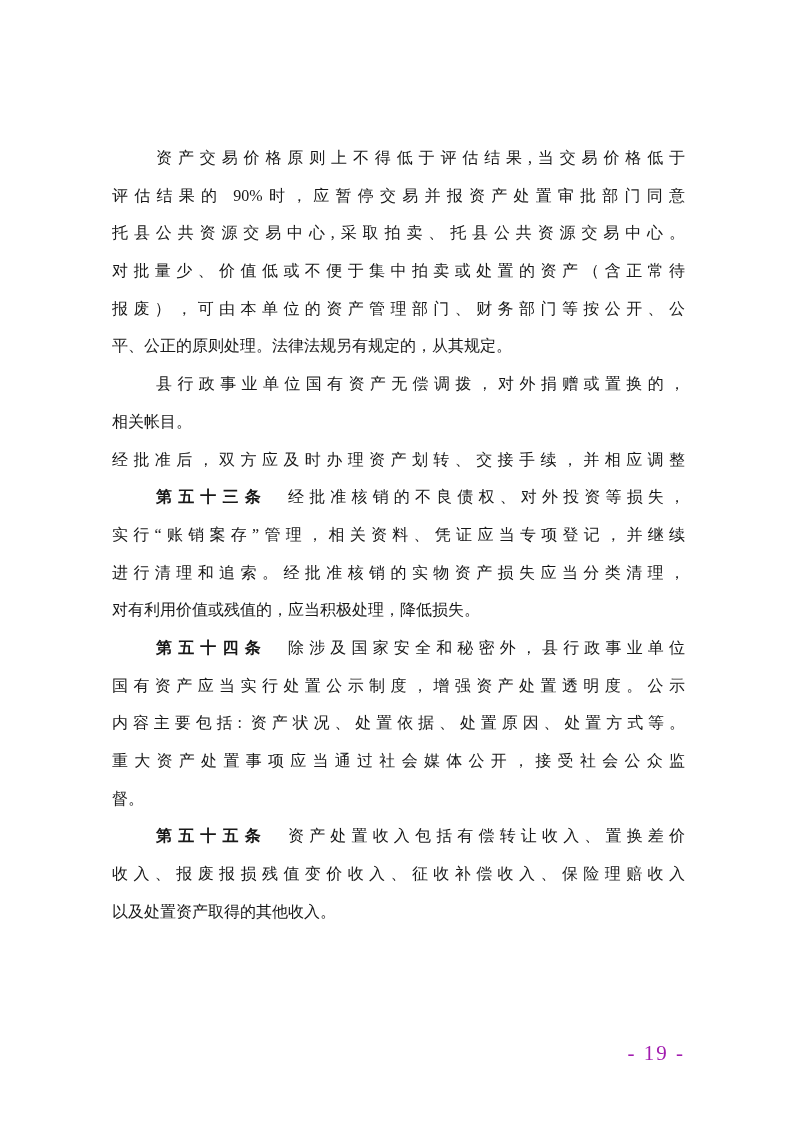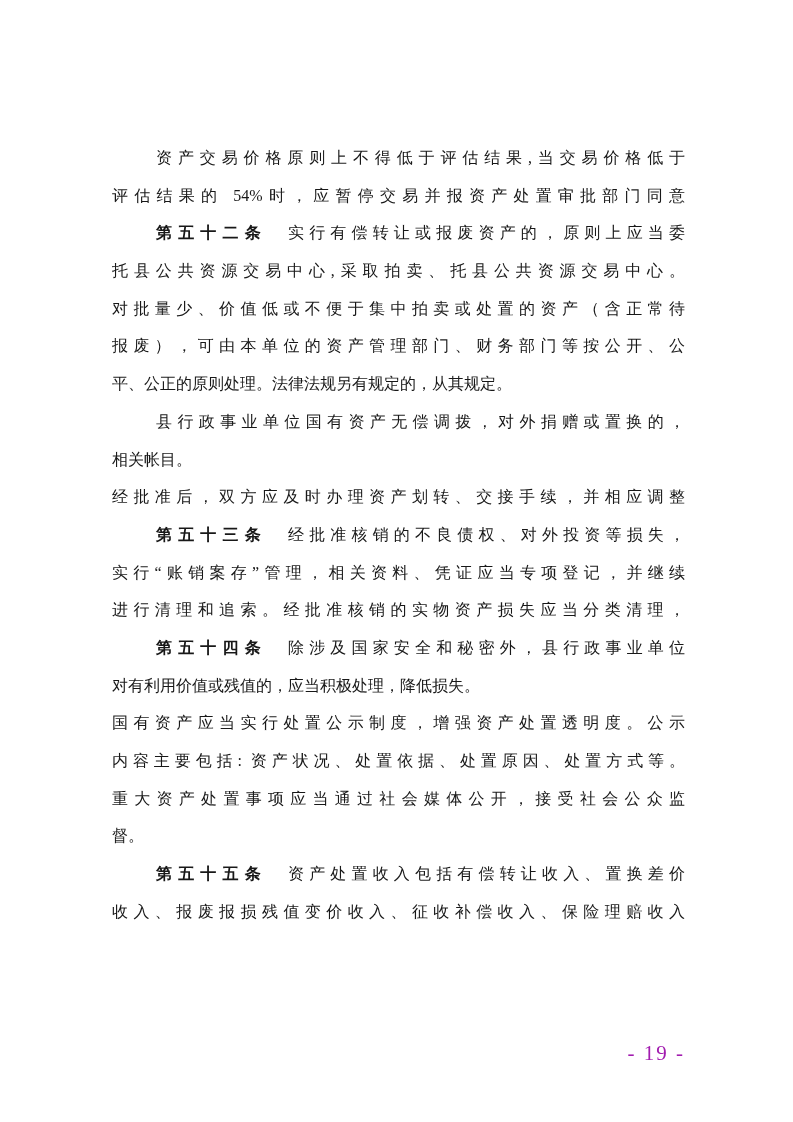--- a/index.html
+++ b/index.html
@@ -53,35 +53,35 @@
     letter-spacing: 2px;
     color: #a21caf;
   }
 </style>
 </head>
 <body>
 
 <div class="page">
   <div class="body-block">
       <div class="line indent fill">资产交易价格原则上不得低于评估结果,当交易价格低于</div>
-      <div class="line fill">评估结果的 54%时，应暂停交易并报资产处置审批部门同意</div>
-      <div class="line indent fill"><span class="term">第五十二条</span>　实行有偿转让或报废资产的，原则上应当委</div>
+      <div class="line fill">评估结果的 90%时，应暂停交易并报资产处置审批部门同意</div>
       <div class="line fill">托县公共资源交易中心,采取拍卖、托县公共资源交易中心。</div>
       <div class="line fill">对批量少、价值低或不便于集中拍卖或处置的资产（含正常待</div>
       <div class="line fill">报废），可由本单位的资产管理部门、财务部门等按公开、公</div>
       <div class="line">平、公正的原则处理。法律法规另有规定的，从其规定。</div>
       <div class="line indent fill">县行政事业单位国有资产无偿调拨，对外捐赠或置换的，</div>
       <div class="line">相关帐目。</div>
       <div class="line fill">经批准后，双方应及时办理资产划转、交接手续，并相应调整</div>
       <div class="line indent fill"><span class="term">第五十三条</span>　经批准核销的不良债权、对外投资等损失，</div>
       <div class="line fill">实行“账销案存”管理，相关资料、凭证应当专项登记，并继续</div>
       <div class="line fill">进行清理和追索。经批准核销的实物资产损失应当分类清理，</div>
+      <div class="line">对有利用价值或残值的，应当积极处理，降低损失。</div>
       <div class="line indent fill"><span class="term">第五十四条</span>　除涉及国家安全和秘密外，县行政事业单位</div>
-      <div class="line">对有利用价值或残值的，应当积极处理，降低损失。</div>
       <div class="line fill">国有资产应当实行处置公示制度，增强资产处置透明度。公示</div>
       <div class="line fill">内容主要包括: 资产状况、处置依据、处置原因、处置方式等。</div>
       <div class="line fill">重大资产处置事项应当通过社会媒体公开，接受社会公众监</div>
       <div class="line">督。</div>
       <div class="line indent fill"><span class="term">第五十五条</span>　资产处置收入包括有偿转让收入、置换差价</div>
       <div class="line fill">收入、报废报损残值变价收入、征收补偿收入、保险理赔收入</div>
+      <div class="line">以及处置资产取得的其他收入。</div>
     </div>
   <div class="footer">- 19 -</div>
 </div>
 
 </body></html>

